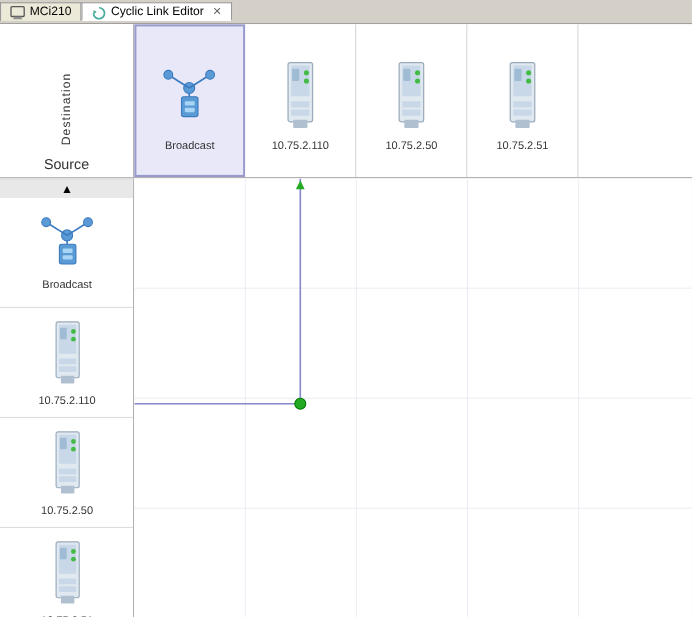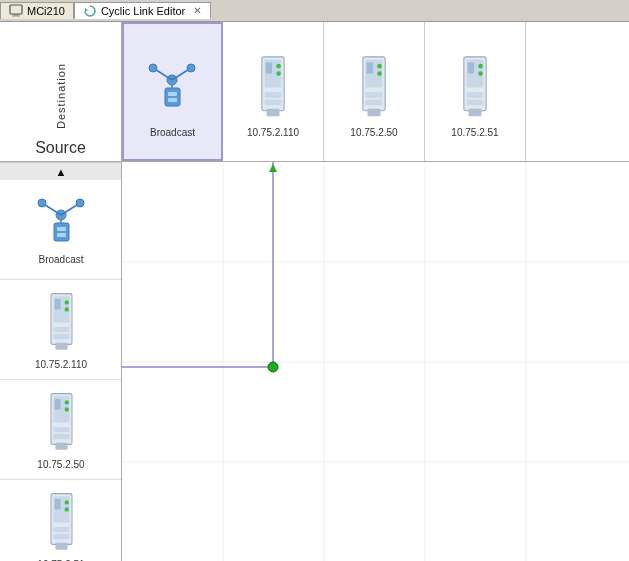--- a/index.html
+++ b/index.html
@@ -15,21 +15,21 @@
     
     .title-bar {
       display: flex;
       align-items: center;
       background: #d4d0c8;
       border-bottom: 1px solid #999;
       height: 22px;
     }
     .tab {
       display: flex;
-      align-items: center;
+      align-items: flex-start;
       padding: 2px 8px;
       border: 1px solid #999;
       border-bottom: none;
       background: #ece9d8;
       height: 17px;
       font-size: 11px;
       cursor: pointer;
       gap: 4px;
       white-space: nowrap;
     }
@@ -84,21 +84,21 @@
     .destination-label {
       writing-mode: vertical-rl;
       transform: rotate(180deg);
       font-size: 11px;
       font-weight: normal;
       color: #333;
       margin-bottom: 10px;
       letter-spacing: 1px;
     }
     .source-label {
-      font-size: 16px;
+      font-size: 13px;
       color: #333;
       text-align: right;
     }
 
     
     .dest-cells {
       display: flex;
       flex-direction: row;
       overflow: hidden;
     }

